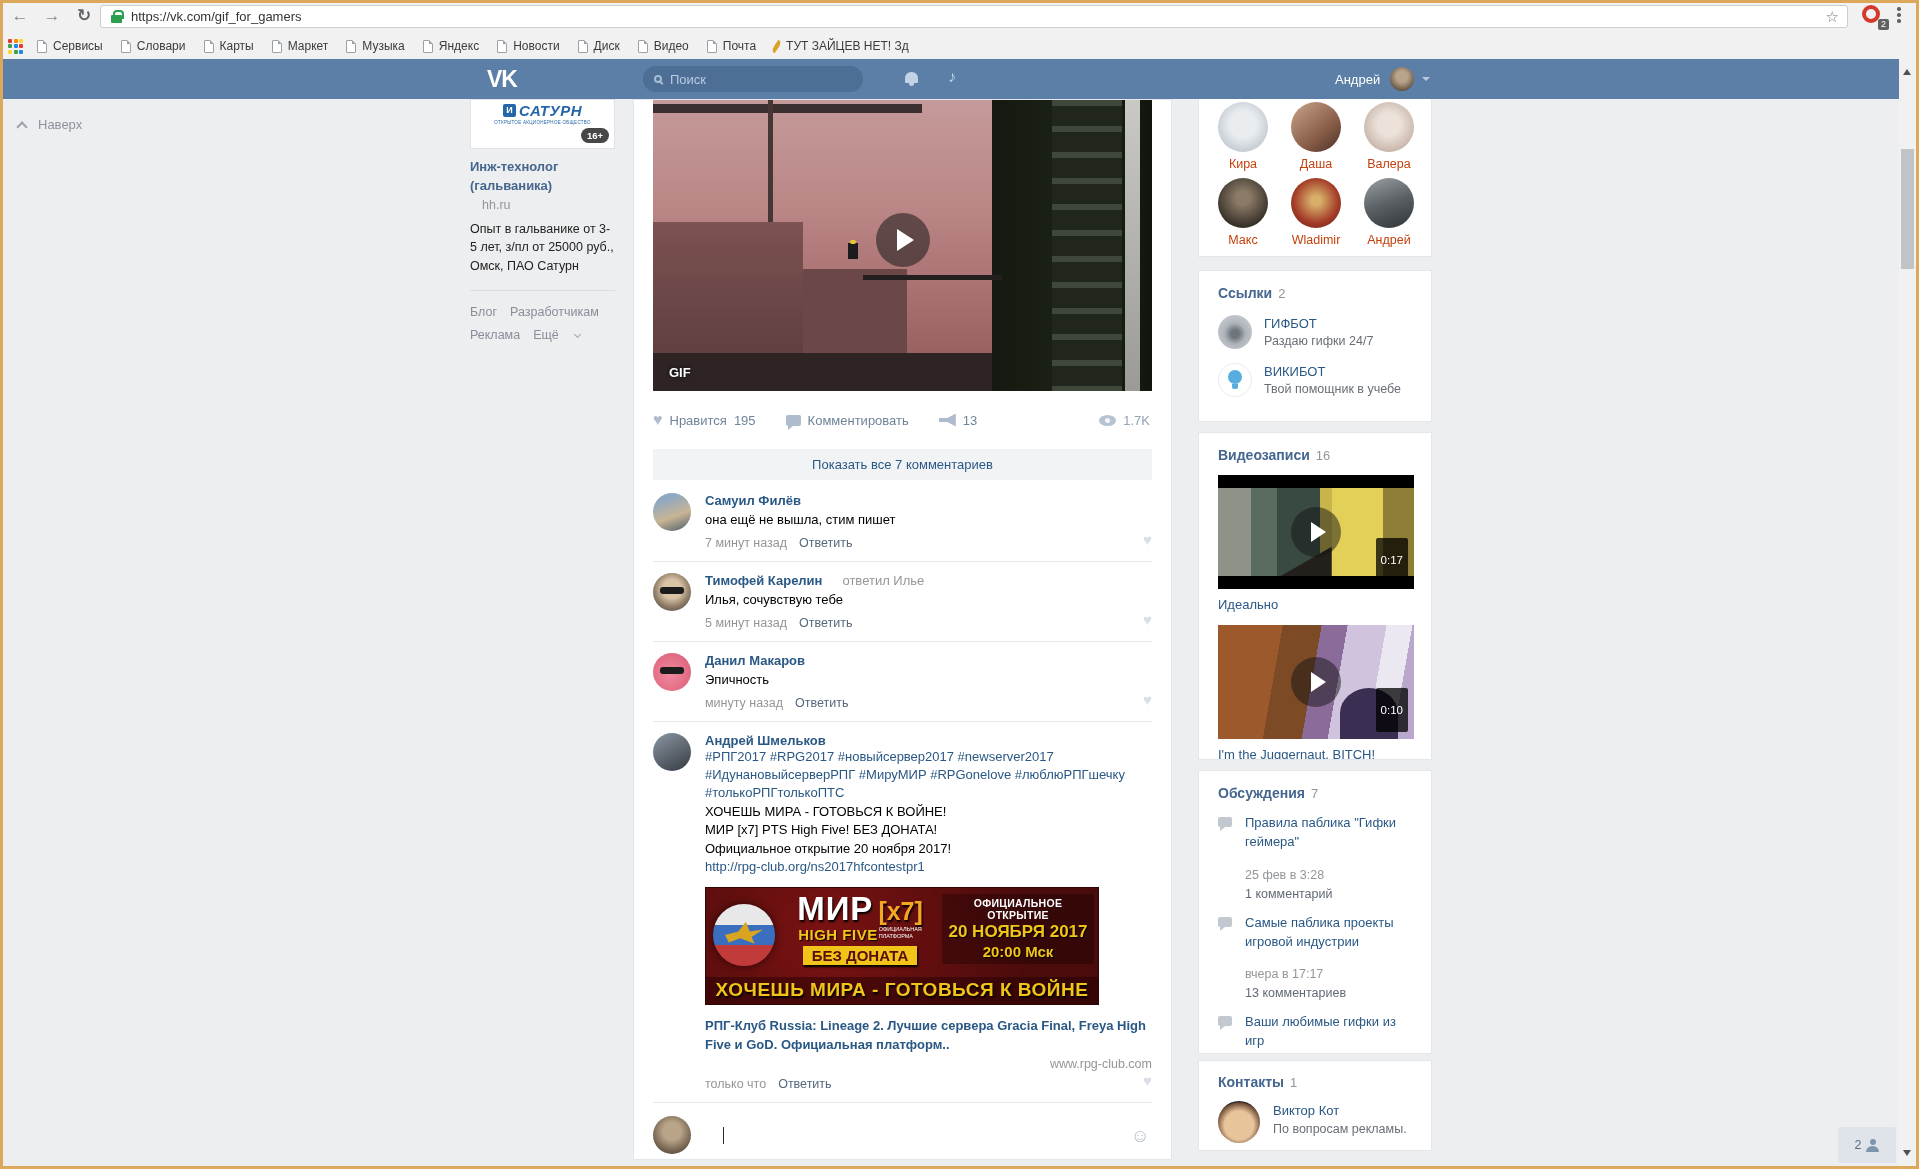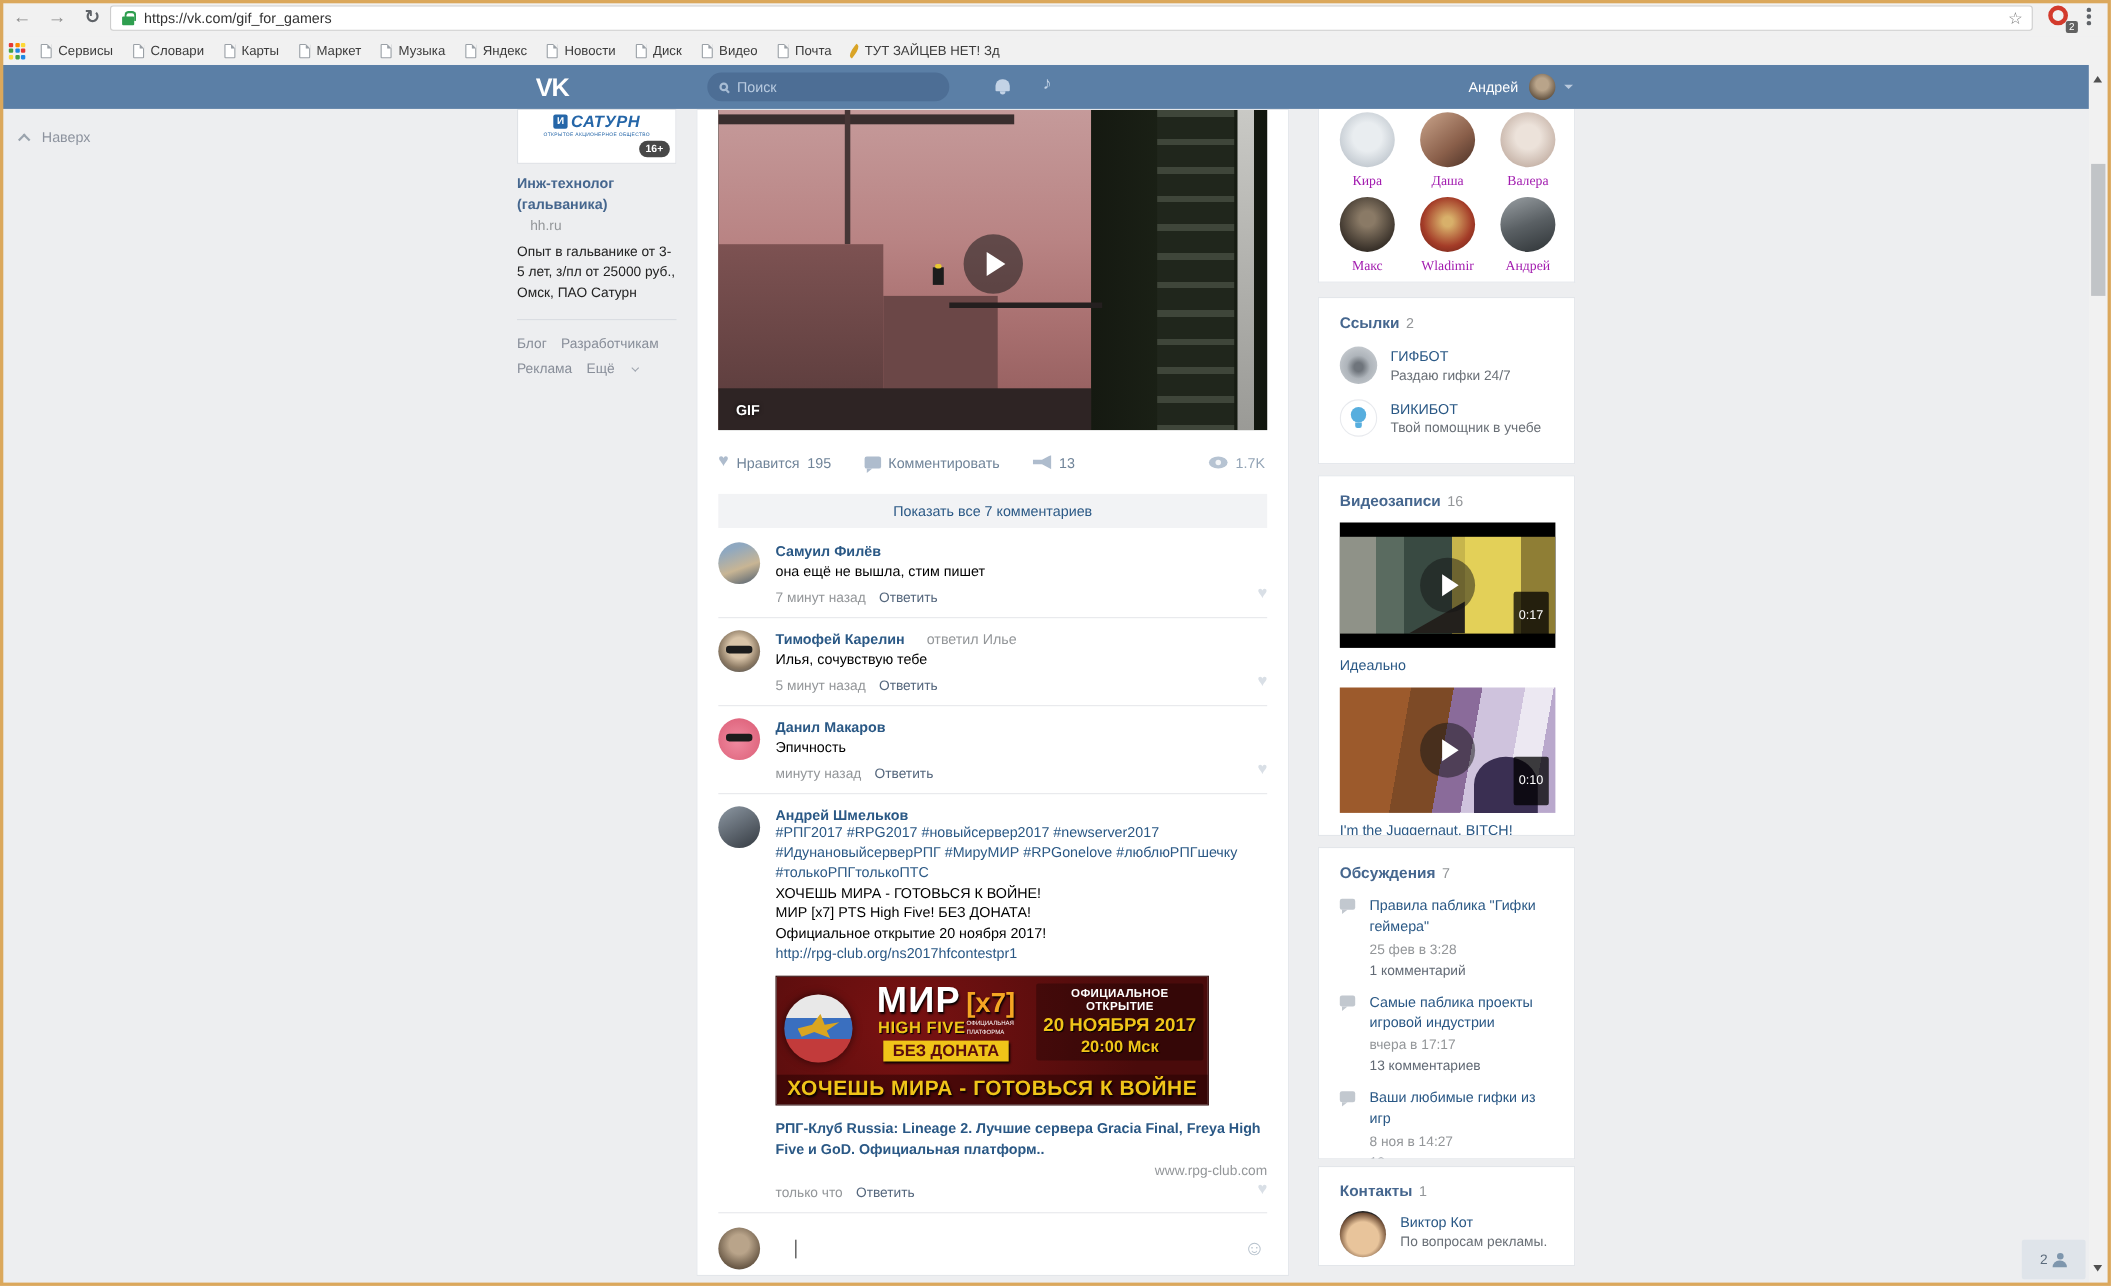--- a/index.html
+++ b/index.html
@@ -125,21 +125,21 @@
   .c-lines { color:#000; font-size:13px; line-height:1.42; }
   .c-link { color:#2a5885; font-size:13px; line-height:1.42; }
 
   .banner { position:relative; width:394px; height:118px; margin-top:10px; background:radial-gradient(circle at 30% 40%, #7a1212, #4a0b0b 75%); border:1px solid #2e0606; overflow:hidden; }
   .b-globe { position:absolute; left:7px; top:16px; width:62px; height:62px; border-radius:50%; background:linear-gradient(180deg,#e8e8e8 34%,#3a6fbf 34% 66%,#c23b3b 66%); box-shadow:0 0 8px rgba(0,0,0,.6); }
   .b-globe::after { content:""; position:absolute; left:12px; top:18px; width:38px; height:22px; background:#d9a520; clip-path:polygon(0 60%, 35% 45%, 55% 0, 65% 45%, 100% 35%, 70% 70%, 78% 100%, 40% 75%, 10% 95%); }
   .b-mid { position:absolute; left:78px; top:2px; width:152px; text-align:center; }
   .b-title-row { display:flex; align-items:baseline; justify-content:center; gap:5px; }
   .b-title { color:#fff; font-weight:bold; font-size:33px; letter-spacing:1px; text-shadow:1px 2px 2px #000; }
   .b-mult { color:#f5a623; font-weight:bold; font-size:25px; text-shadow:1px 2px 2px #000; }
-  .b-sub-row { display:flex; align-items:flex-end; justify-content:center; gap:1px; margin-top:-2px; }
+  .b-sub-row { display:flex; align-items:flex-start; justify-content:center; gap:1px; margin-top:-2px; }
   .b-chron { color:#f0c419; font-weight:bold; font-size:15px; letter-spacing:.5px; text-shadow:1px 1px 1px #000; }
   .b-plat { color:#fff; font-size:5.5px; line-height:1.3; text-align:left; }
   .b-nodonate { display:inline-block; background:#f0c419; color:#5a0d0d; font-weight:bold; font-size:15px; padding:1px 9px; margin-top:3px; box-shadow:1px 2px 2px #000; }
   .b-right { position:absolute; left:236px; top:6px; width:152px; background:rgba(0,0,0,.28); text-align:center; padding:3px 0 4px; border-radius:2px; }
   .b-open { color:#fff; font-weight:bold; font-size:10.5px; letter-spacing:.3px; }
   .b-date { color:#f0c419; font-weight:bold; font-size:17px; margin-top:1px; text-shadow:1px 1px 1px #000; }
   .b-time { color:#f0c419; font-weight:bold; font-size:15px; margin-top:1px; text-shadow:1px 1px 1px #000; }
   .b-slogan { position:absolute; left:0; bottom:0; width:100%; text-align:center; color:#f0c419; font-weight:bold; font-size:19px; letter-spacing:.5px; background:rgba(30,0,0,.45); padding:2px 0 3px; text-shadow:1px 2px 2px #000; white-space:nowrap; }
 
   .lp { margin-top:12px; }
@@ -152,21 +152,21 @@
 
   
   .rcard { position:absolute; left:1198px; width:234px; background:#fff; border:1px solid #e3e6ea; padding:0 19px; overflow:hidden; }
   .rhead { font-weight:bold; font-size:14px; color:#45668e; }
   .rcount { color:#939699; font-weight:normal; margin-left:6px; font-size:13px; }
 
   .card-friends { top:99px; height:158px; border-top:none; padding-top:3px; }
   .fr-grid { display:grid; grid-template-columns:repeat(3,50px); column-gap:23px; row-gap:7px; }
   .fr { text-align:center; }
   .fr-av { width:50px; height:50px; border-radius:50%; }
-  .fr-name { color:#a21caf; font-size:12.5px; margin-top:5px;font-family:Liberation Serif, serif; }
+  .fr-name { color:#c2410c; font-size:12.5px; margin-top:5px; }
   .av-kira { background:radial-gradient(circle at 50% 45%, #e9edf0 35%, #c3cad1 75%, #b4bcc4); }
   .av-dasha { background:linear-gradient(140deg,#caa58c,#8a5f4a 60%,#4a3026); }
   .av-valera { background:radial-gradient(circle at 50% 45%, #ece2da 30%, #cbb9ae 70%, #a8958a); }
   .av-maks { background:radial-gradient(circle at 50% 40%, #8a7a66 18%, #3c342c 70%, #1d1915); }
   .av-wladimir { background:radial-gradient(circle at 50% 45%, #d8b06a 12%, #a43c28 60%, #5e1c14); }
   .av-andrey2 { background:linear-gradient(160deg,#9aa0a4,#5a6064 50%,#2e3336); }
 
   .card-links { top:270px; height:152px; padding-top:14px; }
   .li { display:flex; margin-top:14px; }
   .li-av { width:34px; height:34px; border-radius:50%; flex:none; margin-right:12px; position:relative; }
@@ -187,21 +187,21 @@
   .v-play { position:absolute; left:50%; top:50%; width:50px; height:50px; margin:-25px 0 0 -25px; border-radius:50%; background:rgba(20,20,20,.5); }
   .v-play::after { content:""; position:absolute; left:20px; top:15px; border-left:15px solid #fff; border-top:10px solid transparent; border-bottom:10px solid transparent; }
   .v-dur { position:absolute; right:6px; bottom:7px; background:rgba(0,0,0,.75); color:#fff; font-size:11.5px; padding:16px 5px; border-radius:2px; }
   .v-title { color:#2a5885; font-size:13px; margin-top:8px; }
 
   .card-topics { top:770px; height:284px; padding-top:14px; }
   .tp { position:relative; padding-left:27px; margin-top:13px; }
   .tp-ico { position:absolute; left:0; top:3px; width:14px; height:10px; background:#c2c8cf; border-radius:2px; }
   .tp-ico::after { content:""; position:absolute; left:2px; bottom:-4px; border-left:5px solid #c2c8cf; border-bottom:4px solid transparent; }
   .tp-title { color:#2a5885; font-size:13px; line-height:1.45; }
-  .tp-date { color:#939699; font-size:12.5px; margin-top:4px; }
+  .tp-date { color:#939699; font-size:12.5px; margin-top:16px; }
   .tp-count { color:#626a75; font-size:12.5px; margin-top:5px; }
 
   .card-contacts { top:1060px; height:91px; padding-top:13px; }
   .ct { display:flex; margin-top:11px; }
   .ct-av { width:42px; height:42px; border-radius:50%; flex:none; margin-right:13px; background:radial-gradient(circle at 50% 58%, #e8c49b 45%, #6b4a33 70%, #242424 73%); }
   .ct-name { color:#2a5885; font-size:13px; margin-top:2px; }
   .ct-desc { color:#696f76; font-size:12.5px; margin-top:4px; }
 
   
   .online-widget { position:absolute; left:1838px; top:1127px; width:58px; height:36px; background:#dfe4ea; border-radius:2px; display:flex; align-items:center; justify-content:center; gap:5px; color:#5b6b7c; font-size:12.5px; z-index:25; }

